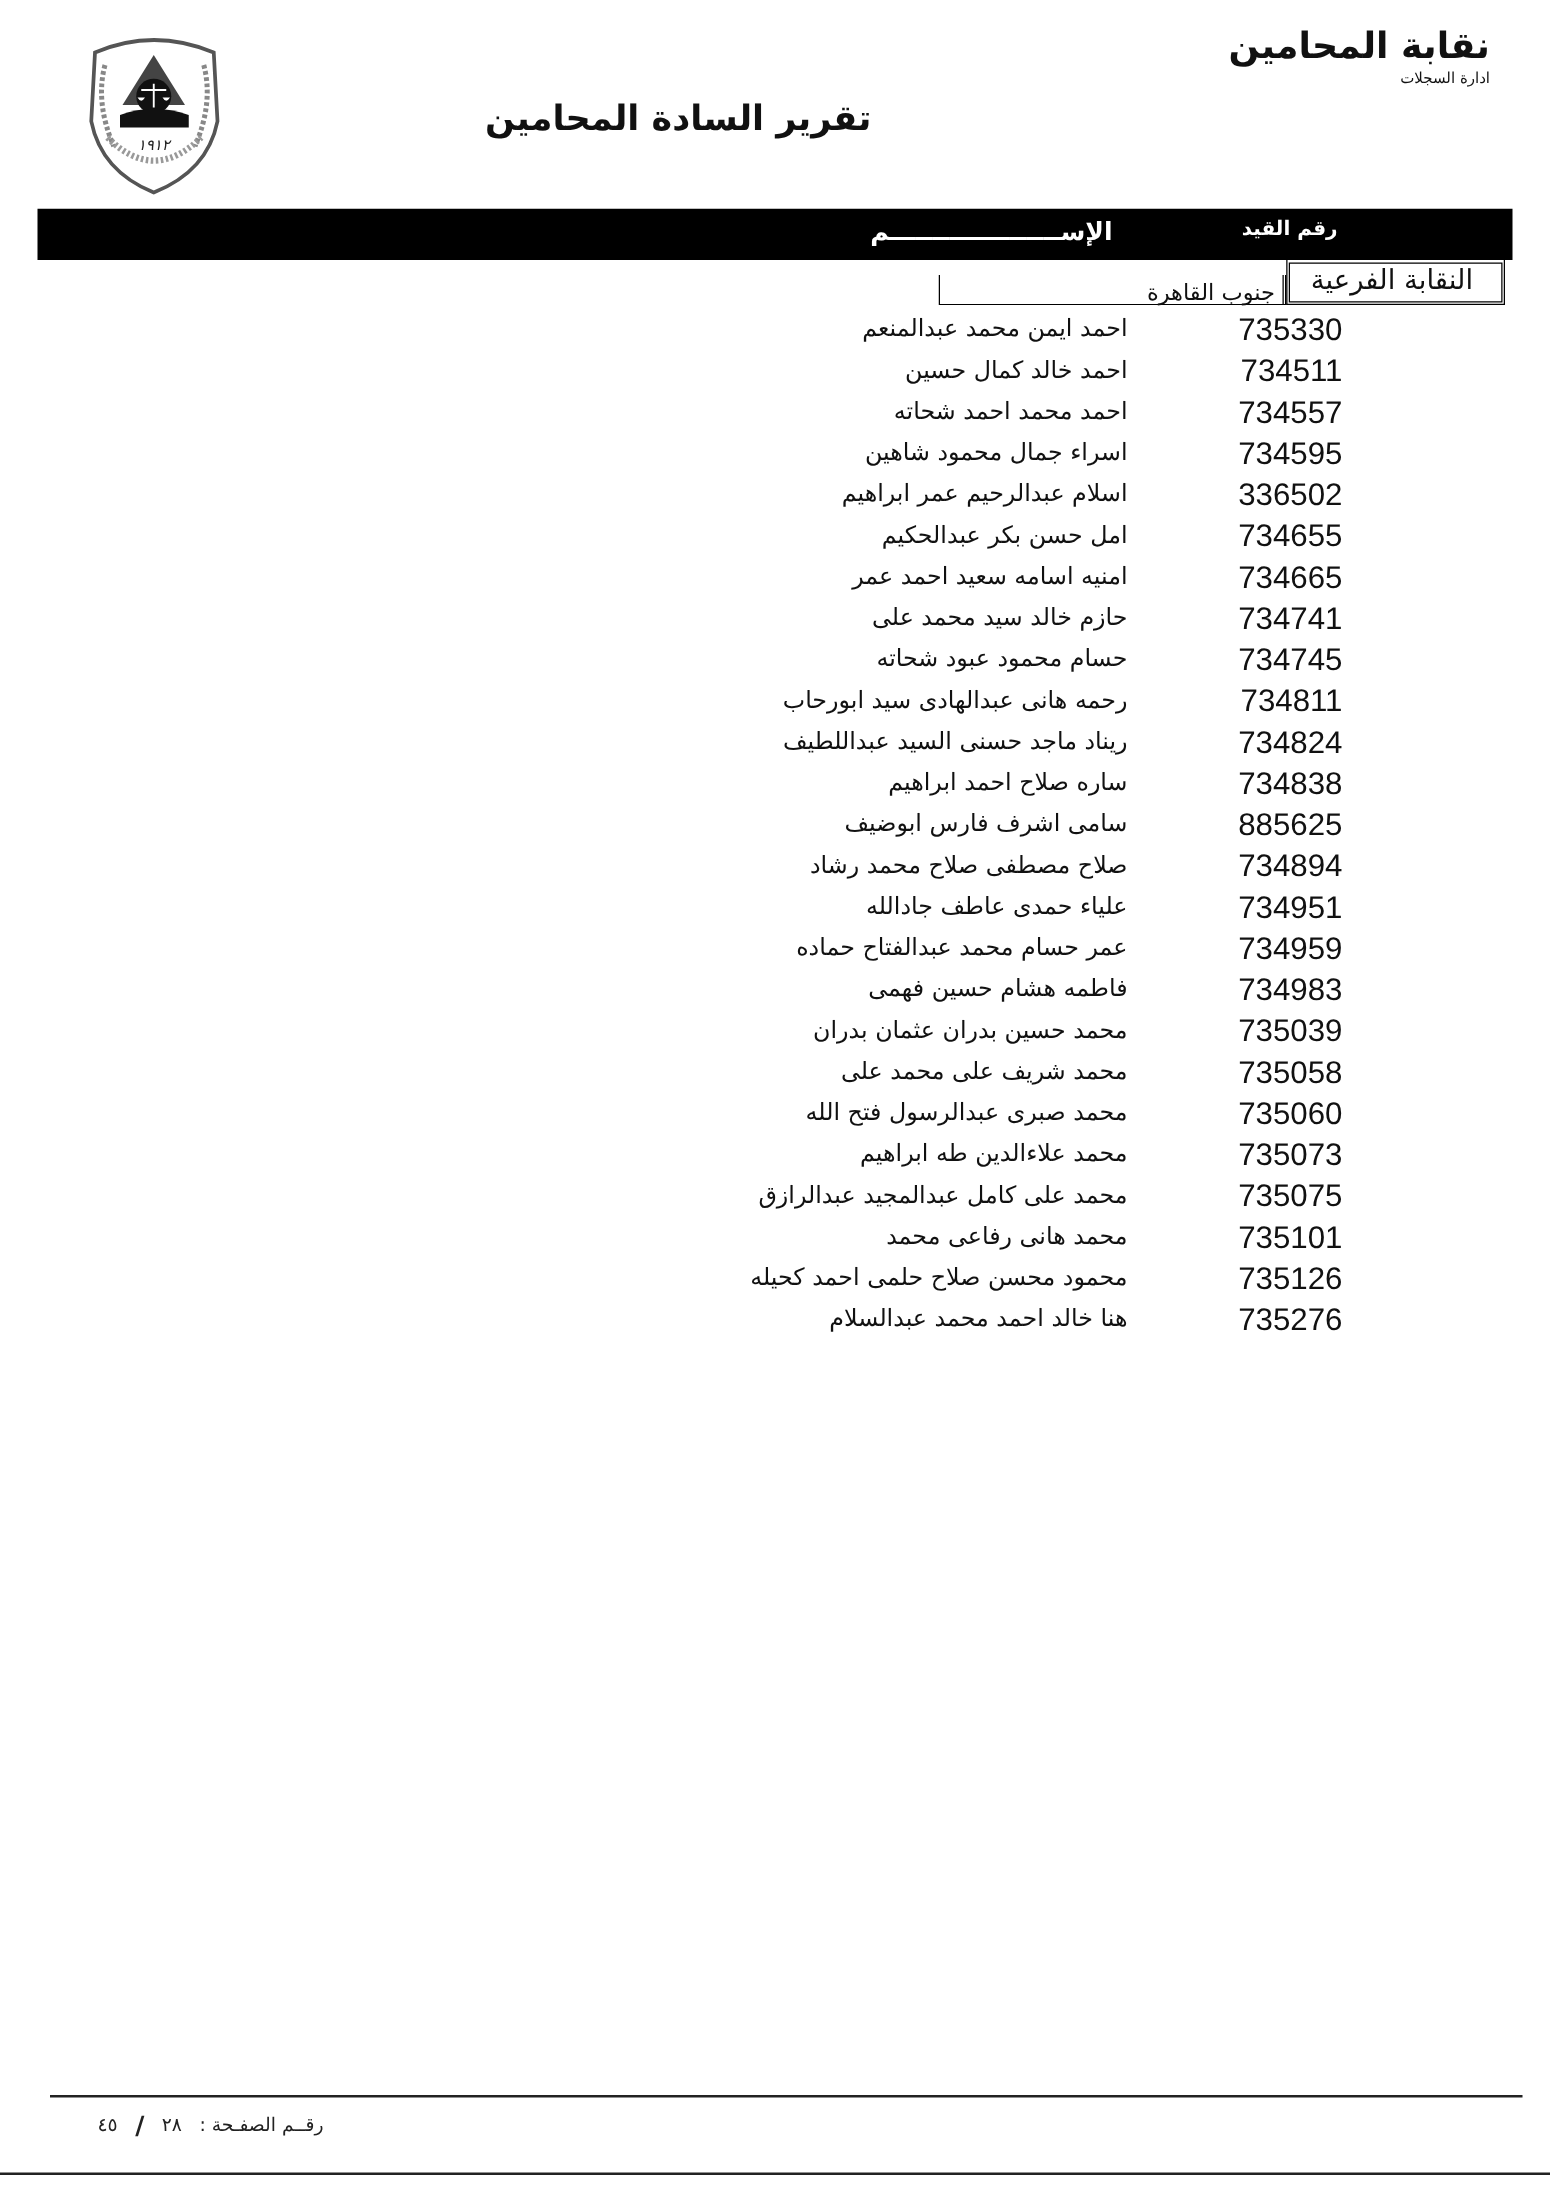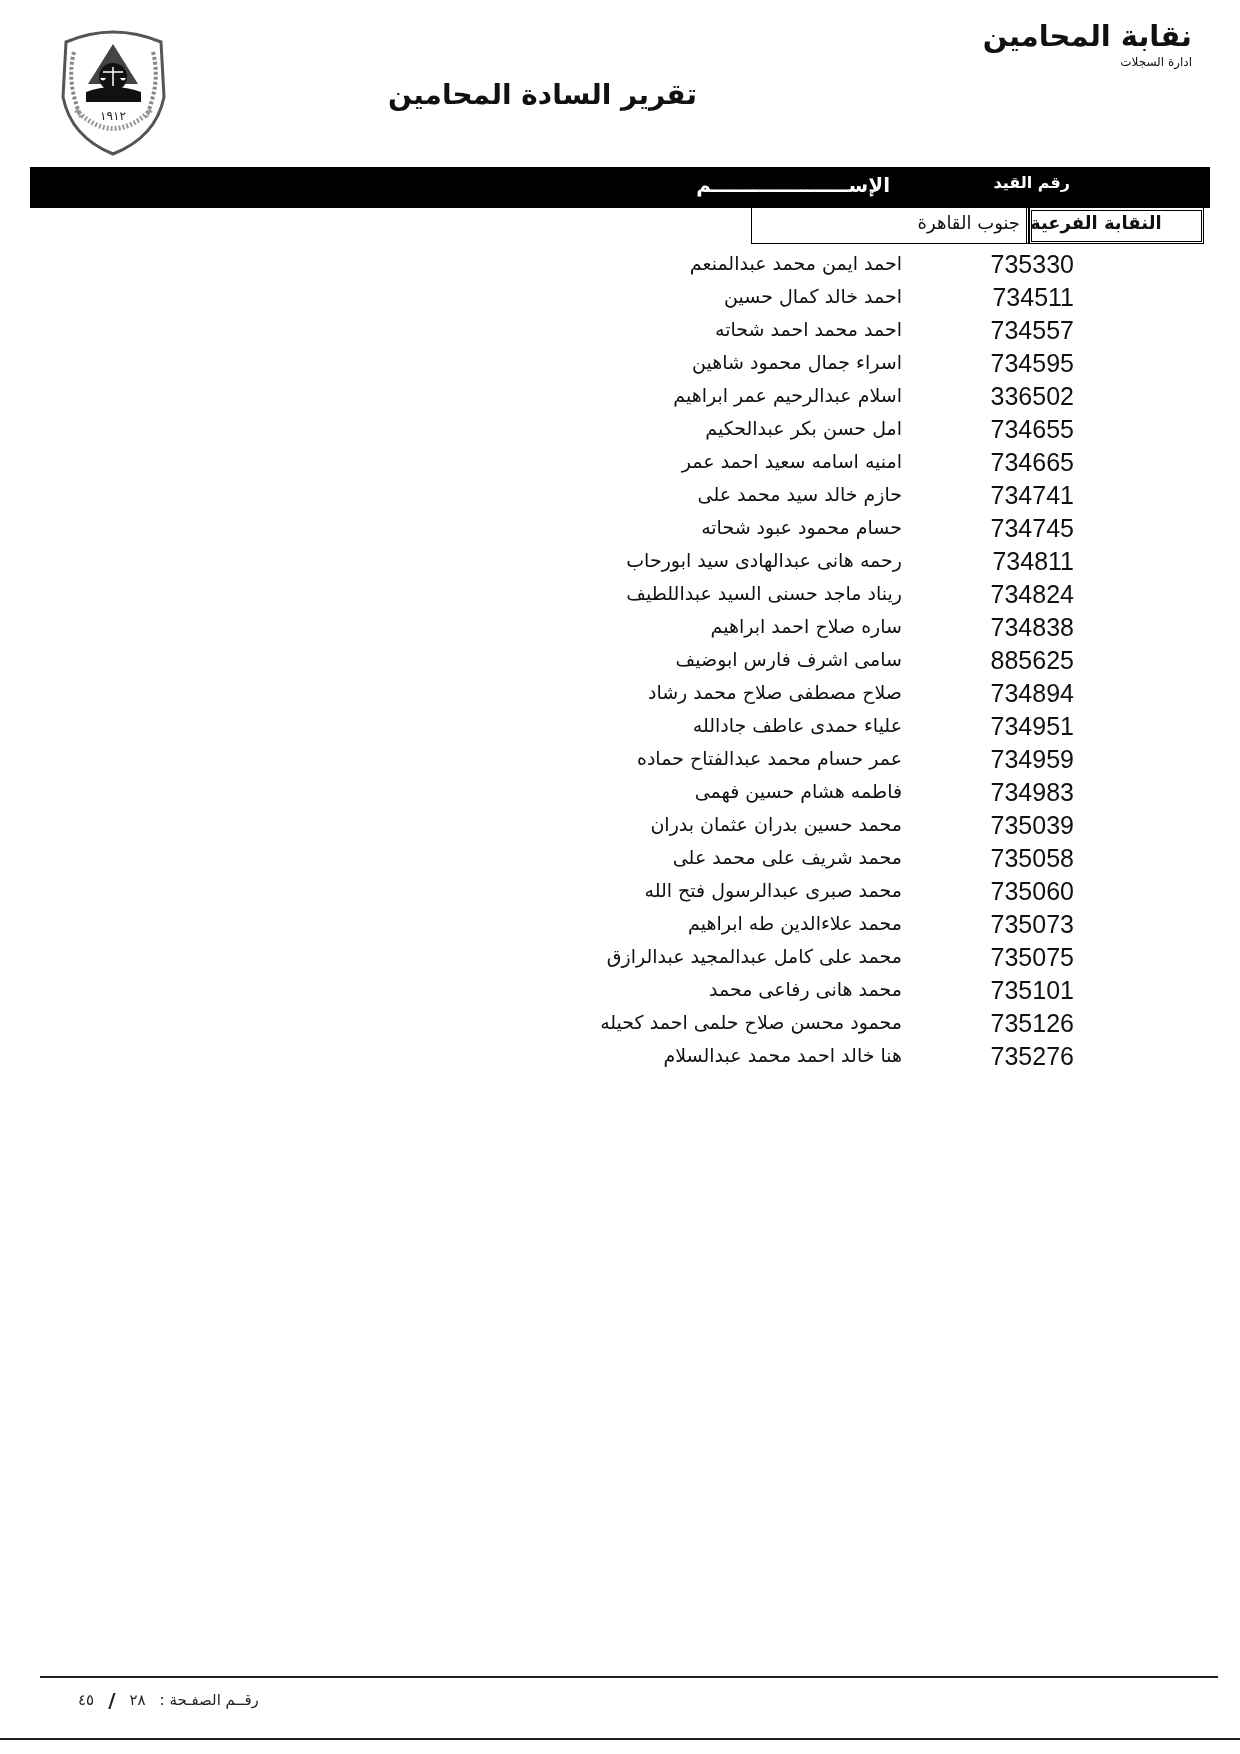--- a/index.html
+++ b/index.html
@@ -11,45 +11,45 @@
     }
     .org-name { font-size: 29px; font-weight: bold; line-height: 28px; }
     .org-dept { font-size: 12px; line-height: 24px; }
 
     .report-title {
       position: absolute; left: 0; width: 995px; top: 78px; text-align: center;
       direction: rtl; font-size: 28px; font-weight: bold; padding-left: 90px;
     }
 
     .logo {
-      position: absolute; left: 46px; top: 22px; width: 135px; height: 135px;
+      position: absolute; left: 56px; top: 22px; width: 135px; height: 135px; font-style: italic;
     }
 
     .header-bar {
       position: absolute; left: 30px; top: 167px; width: 1180px; height: 41px;
       background: #000; color: #fff; direction: rtl;
     }
     .hdr-id {
       position: absolute; right: 140px; top: 6px; font-size: 16px; font-weight: bold;
     }
     .hdr-name {
       position: absolute; right: 320px; top: 6px; font-size: 20px; font-weight: bold;
       width: 290px; white-space: nowrap;
     }
 
     .branch-row {
       position: absolute; top: 208px; right: 36px; direction: rtl; display: flex; height: 36px;
     }
     .branch-label {
-      width: 175px; border: 1px solid #000; border-top: none; font-size: 18px;
-      padding: 4px 6px 0 0; text-align: left; outline: 1px solid #000; outline-offset: -3px; font-weight: bold;
+      width: 175px; border: 1px solid #000; border-top: none; font-size: 22px;
+      padding: 4px 6px 0 0; text-align: center; outline: 1px solid #000; outline-offset: -3px;
     }
     .branch-value {
       width: 278px; border: 1px solid #000; border-top: none; border-right: 3px double #000;
-      font-size: 18px; padding: 4px 6px 0 0; text-align: right;
+      font-size: 18px; padding: 4px 6px 0 0; text-align: right; margin-top: 12px;
     }
 
     .rows { position: absolute; top: 250px; right: 0; width: 1240px; }
     .row {
       position: absolute; right: 0; width: 1240px; height: 33px; direction: rtl;
     }
     .row .rid {
       position: absolute; right: 166px; font-family: "Liberation Sans", sans-serif;
       font-size: 25px; top: 0; width: 100px; text-align: right; direction: ltr;
     }

